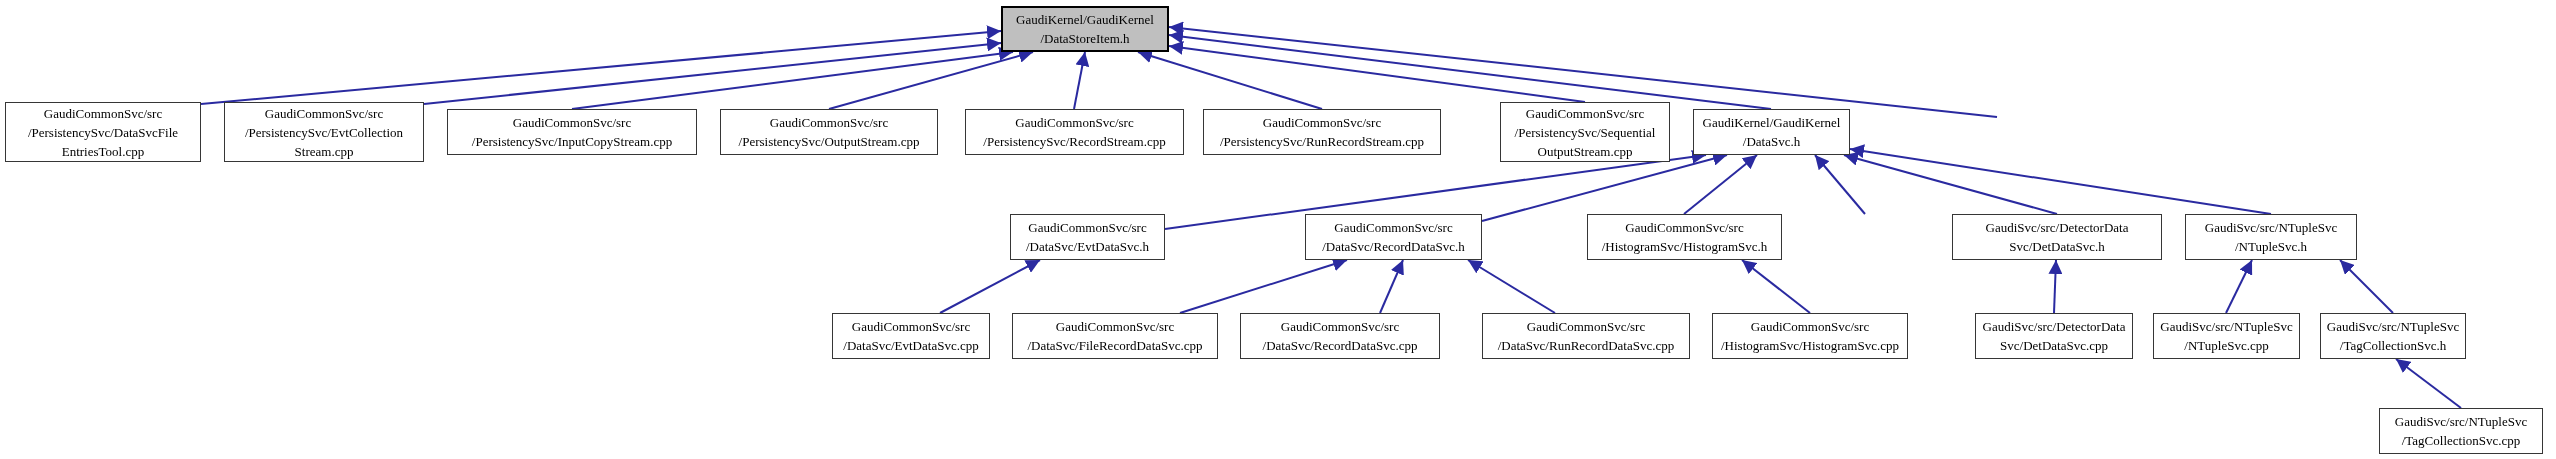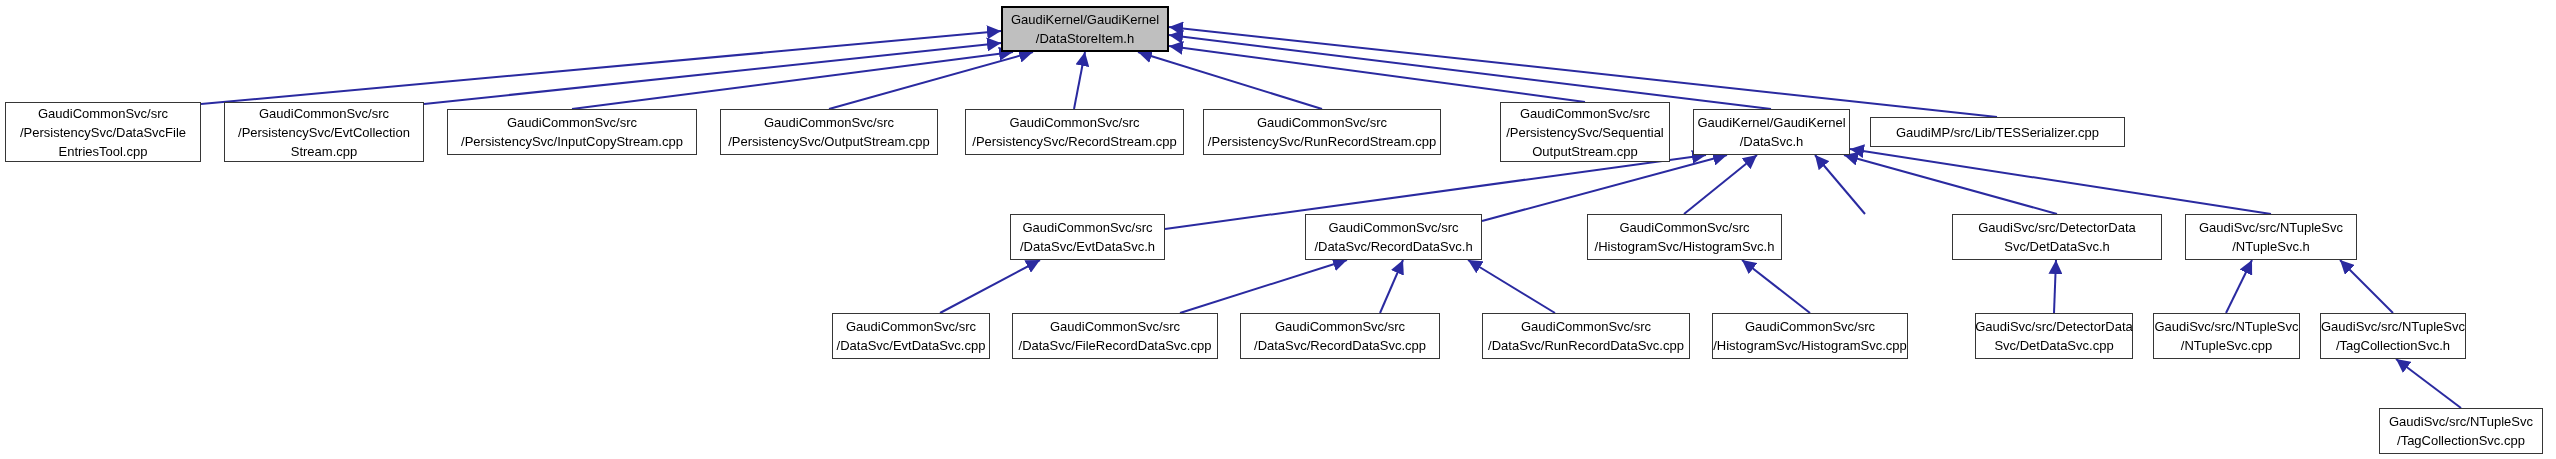--- a/index.html
+++ b/index.html
@@ -9,21 +9,21 @@
     --highlight-fill:#bfbfbf;
     --highlight-border:#000000;
     --text-color:#000000;
     --background:#ffffff;
   }
   html,body{margin:0;padding:0;background:var(--background);}
   #canvas{
     position:relative;
     width:2556px;height:459px;
     background:var(--background);
-    font-family:Liberation Sans, sans-serif;
+    font-family:Liberation Serif, serif;
     overflow:hidden;
   }
   #edges{position:absolute;left:0;top:0;width:2556px;height:459px;}
   #edges line{stroke:var(--edge-color);stroke-width:2;}
   #arrowhead path{fill:var(--edge-color);}
   .node{
     position:absolute;
     box-sizing:border-box;
     border:1.5px solid var(--node-border);
     background:var(--node-fill);
@@ -91,21 +91,20 @@
 /PersistencySvc/OutputStream.cpp</div>
   <div class="node" style="left:965px;top:109px;width:219px;height:46px;">GaudiCommonSvc/src
 /PersistencySvc/RecordStream.cpp</div>
   <div class="node" style="left:1203px;top:109px;width:238px;height:46px;">GaudiCommonSvc/src
 /PersistencySvc/RunRecordStream.cpp</div>
   <div class="node" style="left:1500px;top:102px;width:170px;height:60px;">GaudiCommonSvc/src
 /PersistencySvc/Sequential
 OutputStream.cpp</div>
   <div class="node" style="left:1693px;top:109px;width:157px;height:46px;">GaudiKernel/GaudiKernel
 /DataSvc.h</div>
-  <div class="node" style="left:1870px;top:117px;width:255px;height:30px;">GaudiMP/src/Lib/TESSerializer.cpp</div>
 
   <div class="node" style="left:1010px;top:214px;width:155px;height:46px;">GaudiCommonSvc/src
 /DataSvc/EvtDataSvc.h</div>
   <div class="node" style="left:1305px;top:214px;width:177px;height:46px;">GaudiCommonSvc/src
 /DataSvc/RecordDataSvc.h</div>
   <div class="node" style="left:1587px;top:214px;width:195px;height:46px;">GaudiCommonSvc/src
 /HistogramSvc/HistogramSvc.h</div>
   <div class="node" style="left:1952px;top:214px;width:210px;height:46px;">GaudiSvc/src/DetectorData
 Svc/DetDataSvc.h</div>
   <div class="node" style="left:2185px;top:214px;width:172px;height:46px;">GaudiSvc/src/NTupleSvc

